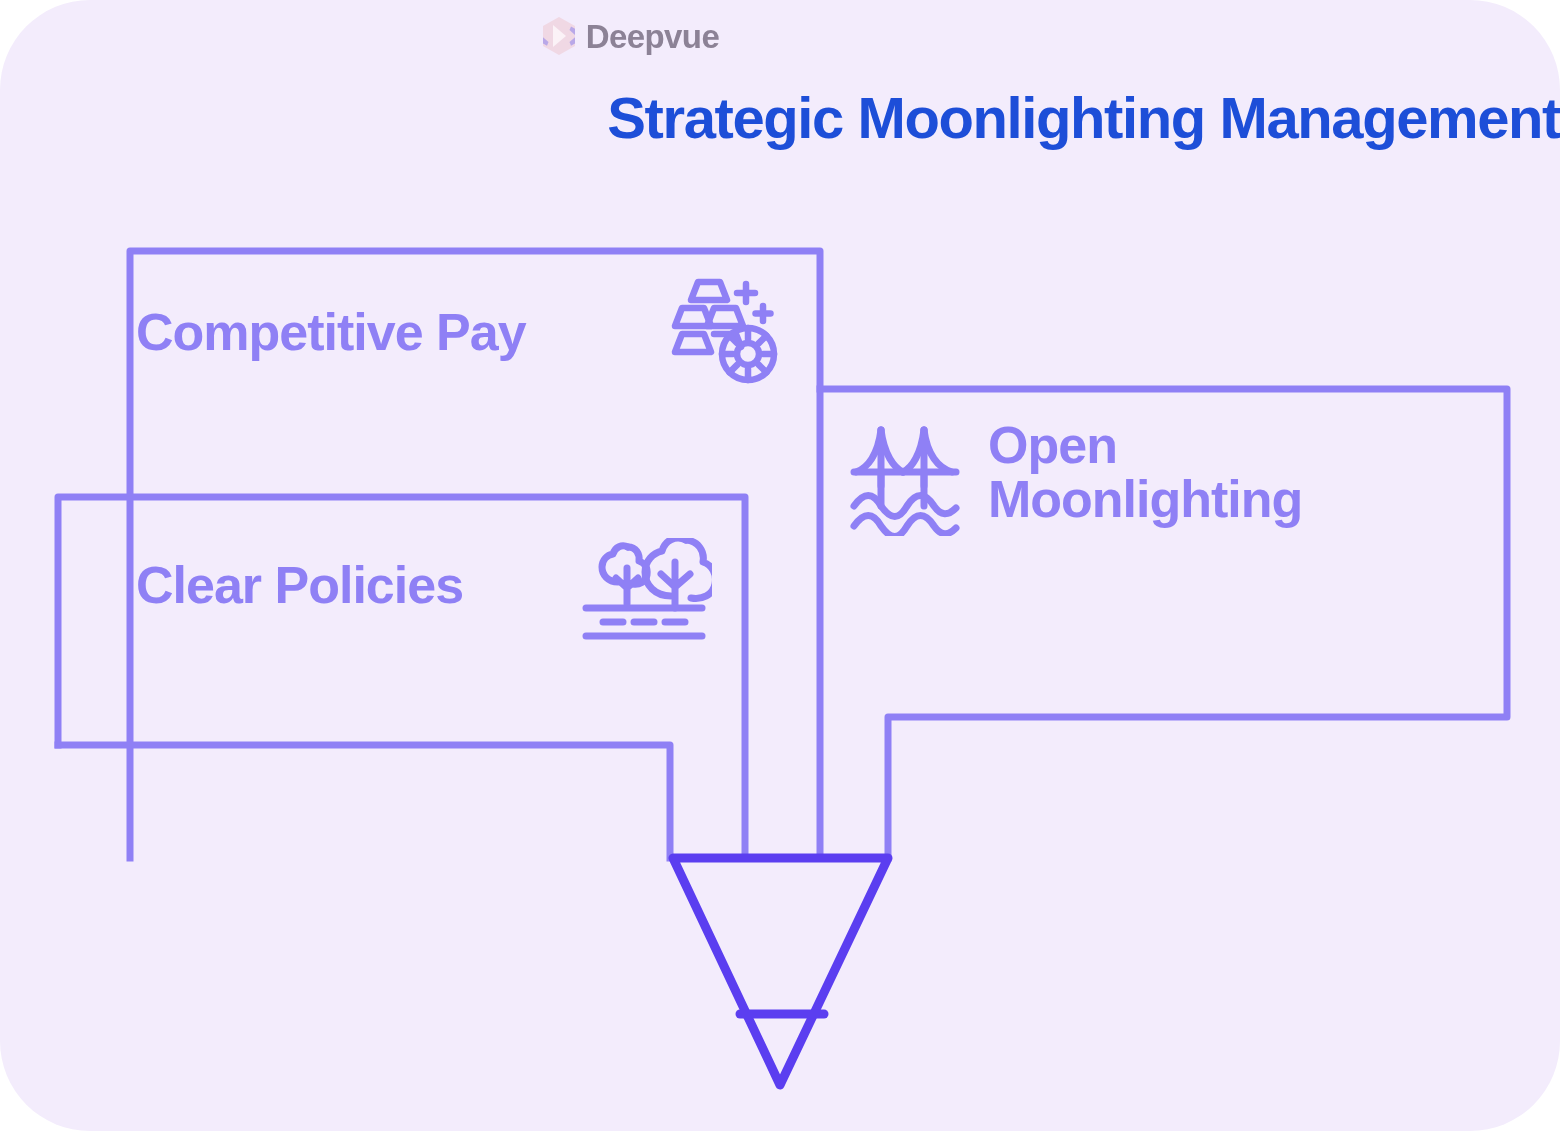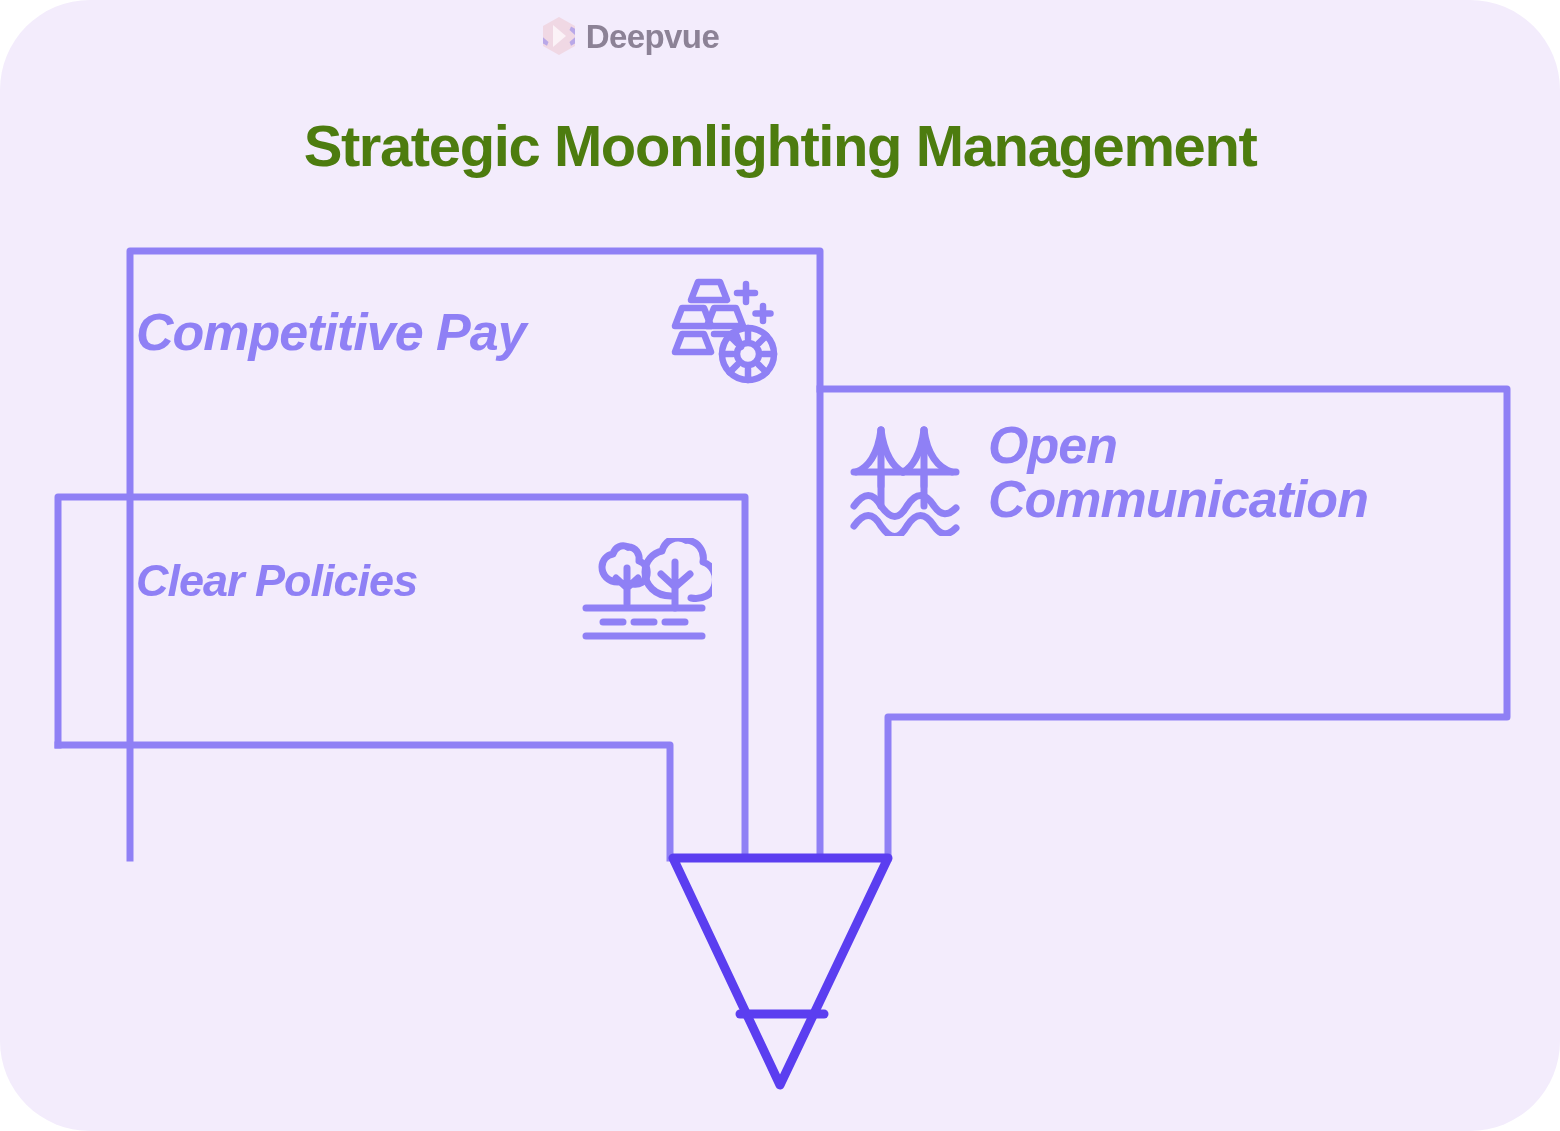--- a/index.html
+++ b/index.html
@@ -46,57 +46,55 @@
     letter-spacing: -0.6px;
     line-height: 1;
   }
 
   
   #title {
     position: absolute;
     top: 86px;
     left: 0;
     width: 1560px;
-    text-align: center;
+    text-align: right;
     font-size: 58px;
     font-weight: bold;
-    color: #4d7c0f;
+    color: #1d4ed8;
     letter-spacing: -1.4px;
     line-height: 1.1;
-    margin-top: 28px;
   }
 
   
   #diagram {
     position: absolute;
     top: 0;
     left: 0;
     width: 1560px;
     height: 1131px;
   }
 
   
   .node-label {
     position: absolute;
     color: #8f80f5;
     font-weight: bold;
     letter-spacing: -1px;
     line-height: 1.04;
     white-space: pre-line;
-    font-style: italic;
   }
   #label-competitive-pay {
     left: 136px;
     top: 305px;
     font-size: 52px;
   }
   #label-clear-policies {
     left: 136px;
     top: 558px;
-    font-size: 45px;
+    font-size: 52px;
     text-align: right;
   }
   #label-open-communication {
     left: 988px;
     top: 418px;
     font-size: 52px;
   }
 
   .node-icon {
     position: absolute;
@@ -139,21 +137,21 @@
       <path d="M 673 858 L 888 858 L 780 1085 Z"></path>
       <line x1="740" y1="1014" x2="824" y2="1014"></line>
     </g>
   </svg>
 
   <div class="node-label" id="label-competitive-pay">Competitive Pay</div>
 
   <div class="node-label" id="label-clear-policies">Clear Policies</div>
 
   <div class="node-label" id="label-open-communication">Open
-Communication</div>
+Moonlighting</div>
 
   <svg class="node-icon" id="icon-gold-bars" width="116" height="110" viewBox="0 0 116 110">
     <g fill="none" stroke="#8f80f5" stroke-width="6.5" stroke-linejoin="round" stroke-linecap="round">
       <path d="M30 6 h22 l7 18 h-36 Z"></path>
       <path d="M14 32 h22 l7 18 h-36 Z"></path>
       <path d="M46 32 h22 l7 18 h-36 Z"></path>
       <path d="M14 58 h22 l7 18 h-36 Z"></path>
       <path d="M46 58 h22 l5 13"></path>
       <path d="M78 8 v18 M69 17 h18"></path>
       <path d="M95 30 v15 M87.5 37.5 h15"></path>

